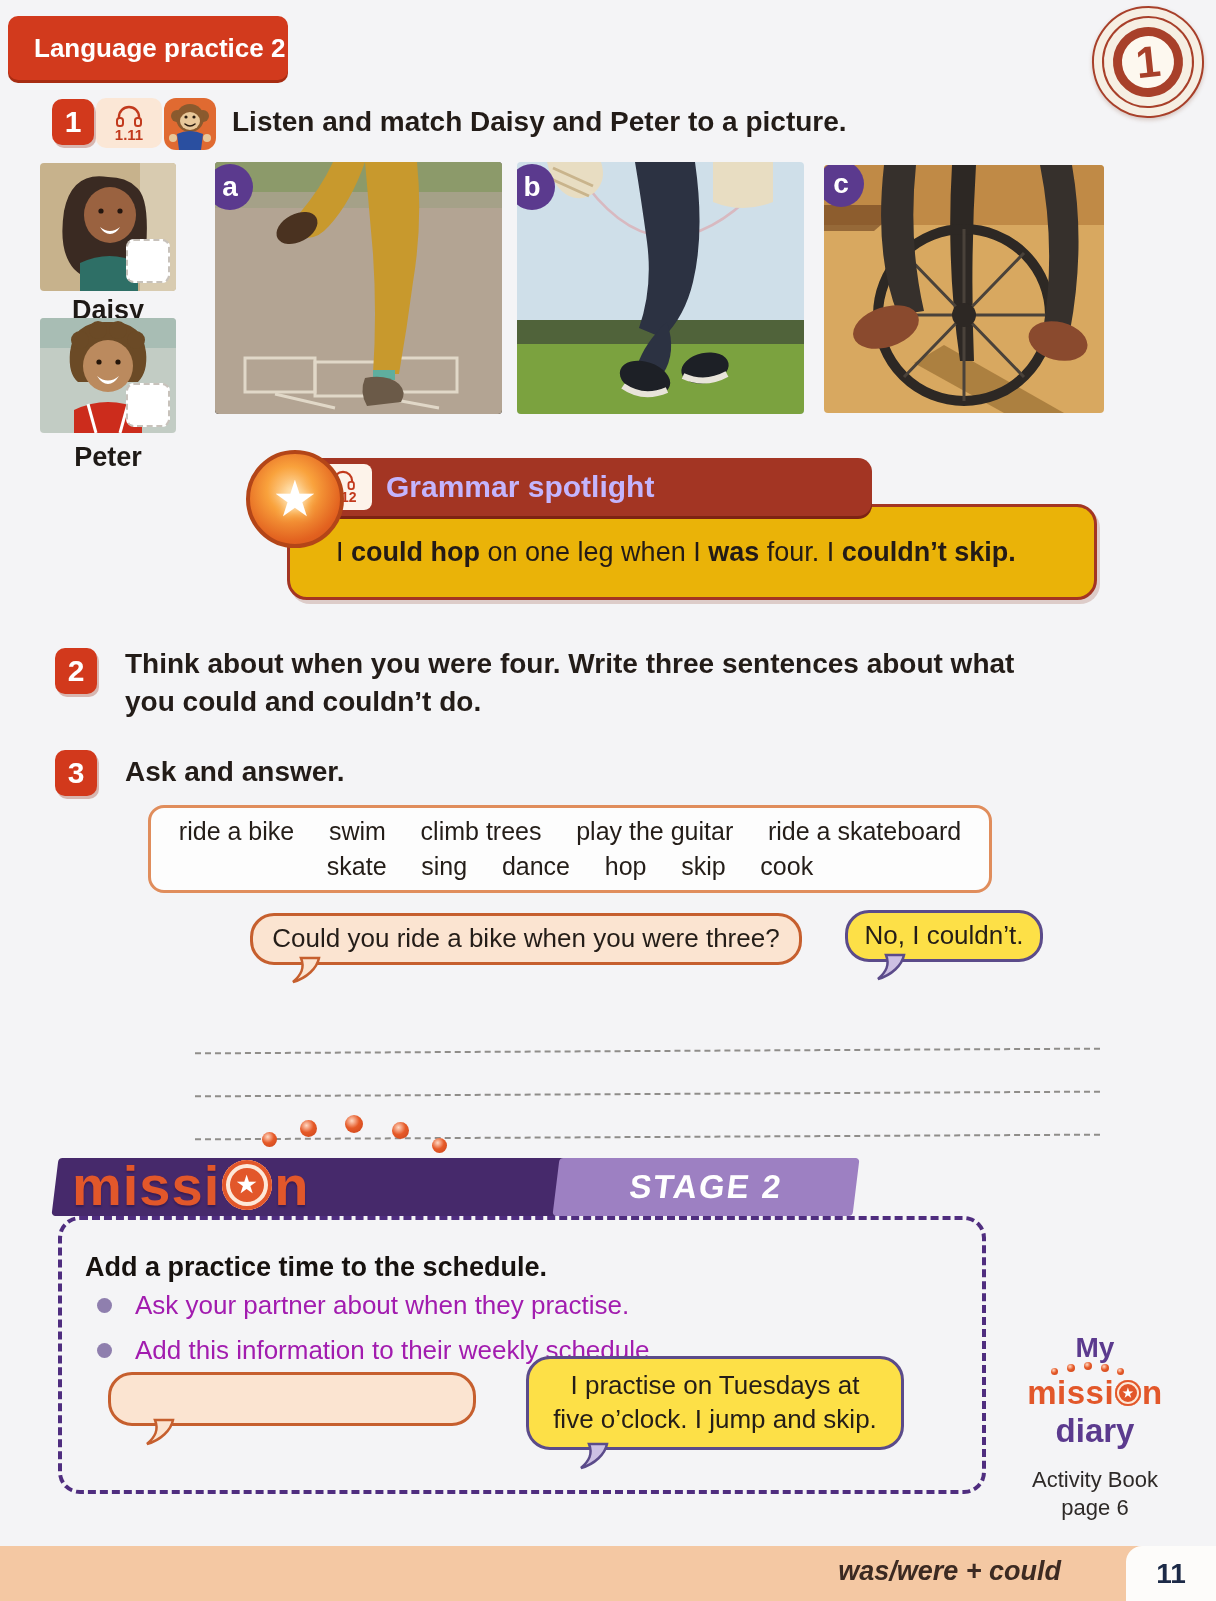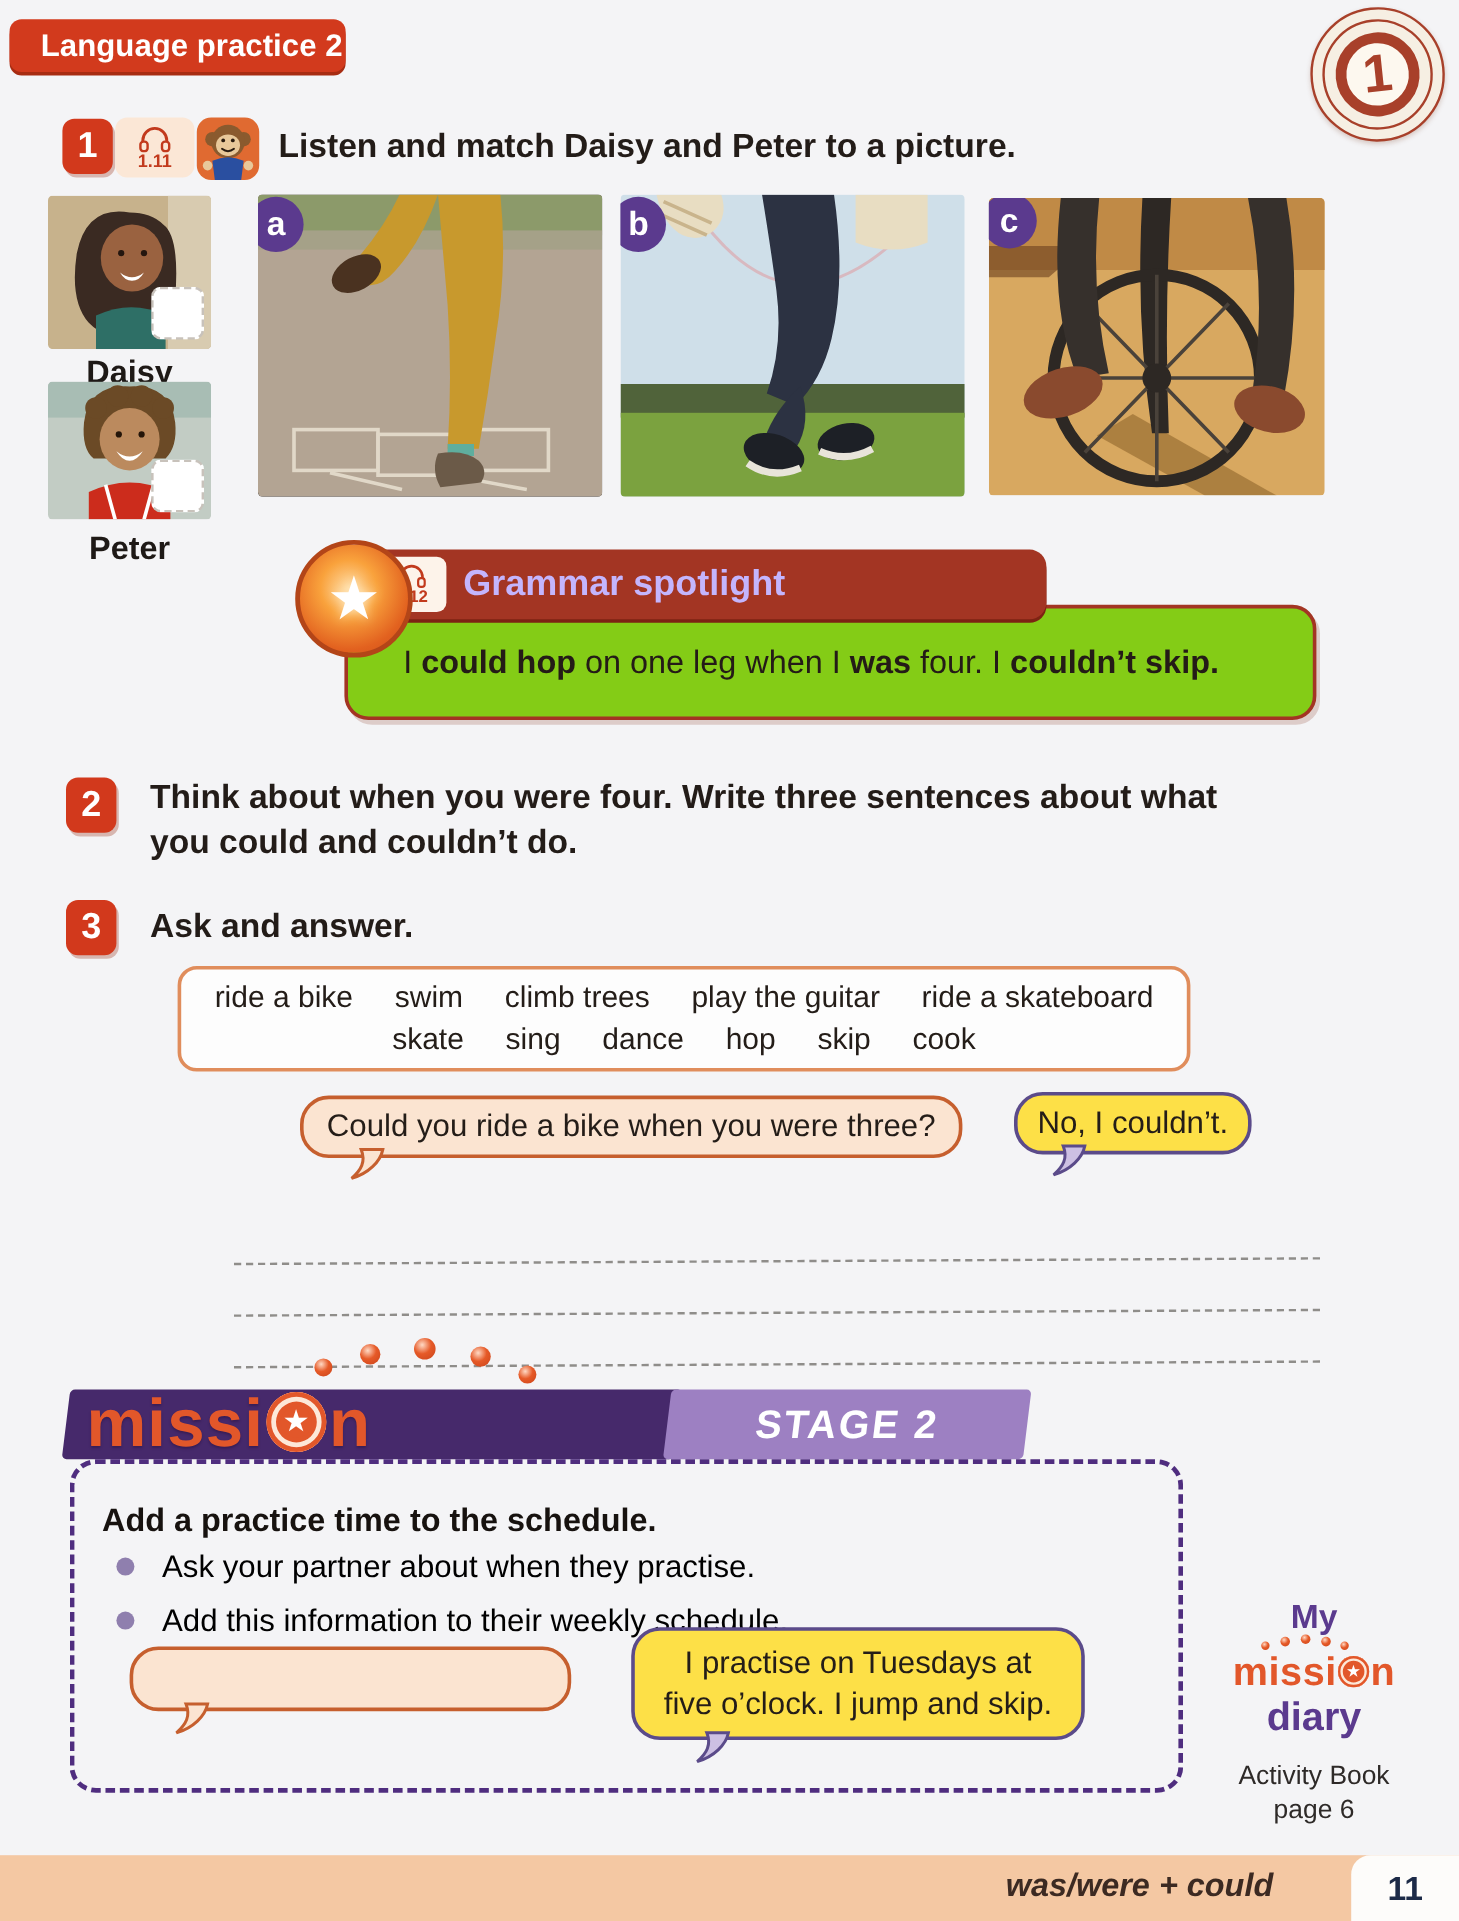--- a/index.html
+++ b/index.html
@@ -8,21 +8,21 @@
     font-family: "Liberation Sans", sans-serif;
     background: #f4f4f6;
     position: relative;
     overflow: hidden;
     color: #231c18;
   }
   .abs { position: absolute; }
 
   
   .lang-tab {
-    left:8px; top:16px; width:280px; height:44px;
+    left:8px; top:16px; width:280px; height:64px;
     background:#d23a1d; border-radius:10px;
     display:flex; align-items:center; padding-left:26px;
     color:#fff; font-weight:bold; font-size:26px;
     box-shadow: 0 3px 0 #a72c12;
   }
   .unit-badge {
     left:1092px; top:6px; width:112px; height:112px;
     border-radius:50%; background:#f6efe3;
     border:2px solid #a8402a;
     display:flex; align-items:center; justify-content:center;
@@ -70,21 +70,21 @@
   }
   .answer-box {
     width:44px; height:44px; background:#fff; border-radius:8px;
     border:2px dashed #c8c2bb;
   }
   .portrait-label { font-weight:bold; font-size:27px; color:#1e1916; text-align:center; }
 
   
   .gs-body {
     left:287px; top:504px; width:810px; height:96px;
-    background:#84cc16; border:3px solid #a33523; border-radius:20px;
+    background:#eab308; border:3px solid #a33523; border-radius:20px;
     display:flex; align-items:center; padding-left:46px;
     font-size:27px; color:#241b17;
     box-shadow: 3px 4px 0 rgba(130,45,25,.2);
   }
   .gs-header {
     left:300px; top:458px; width:572px; height:58px;
     background:#a33523; border-radius:14px;
     display:flex; align-items:center; gap:14px; padding-left:14px;
     box-shadow: 0 3px 0 #7d2313;
   }
@@ -148,21 +148,21 @@
   .target-o .star { color:#fff; font-size:22px; text-shadow:none; }
   .dot { border-radius:50%; background: radial-gradient(circle at 38% 32%, #ffd9c4 0%, #e65a28 45%, #c9431a 100%); }
 
   
   .mission-box {
     left:58px; top:1216px; width:928px; height:278px;
     border:4px dashed #4f2d7f; border-radius:22px;
   }
   .mission-heading { font-weight:bold; font-size:27px; color:#17120f;margin-top:12px; }
   .mission-bullet-dot { width:15px; height:15px; border-radius:50%; background:#8f7fae; }
-  .mission-bullet-text { font-size:26px; color:#000000; }
+  .mission-bullet-text { font-size:26px; color:#a21caf; }
 
   
   .diary { text-align:center; }
   .diary .my { color:#5b3a8e; font-weight:bold; font-size:28px; }
   .diary .mlogo {
     color:#e2572a; font-weight:bold; font-size:33px; letter-spacing:.5px;
     display:flex; align-items:center; justify-content:center;
   }
   .diary .target-o { width:26px; height:26px; box-shadow: inset 0 0 0 2px #e2572a, inset 0 0 0 4px #fde8d8, inset 0 0 0 7px #e2572a; margin:0 1px; }
   .diary .target-o .star { font-size:12px; }

